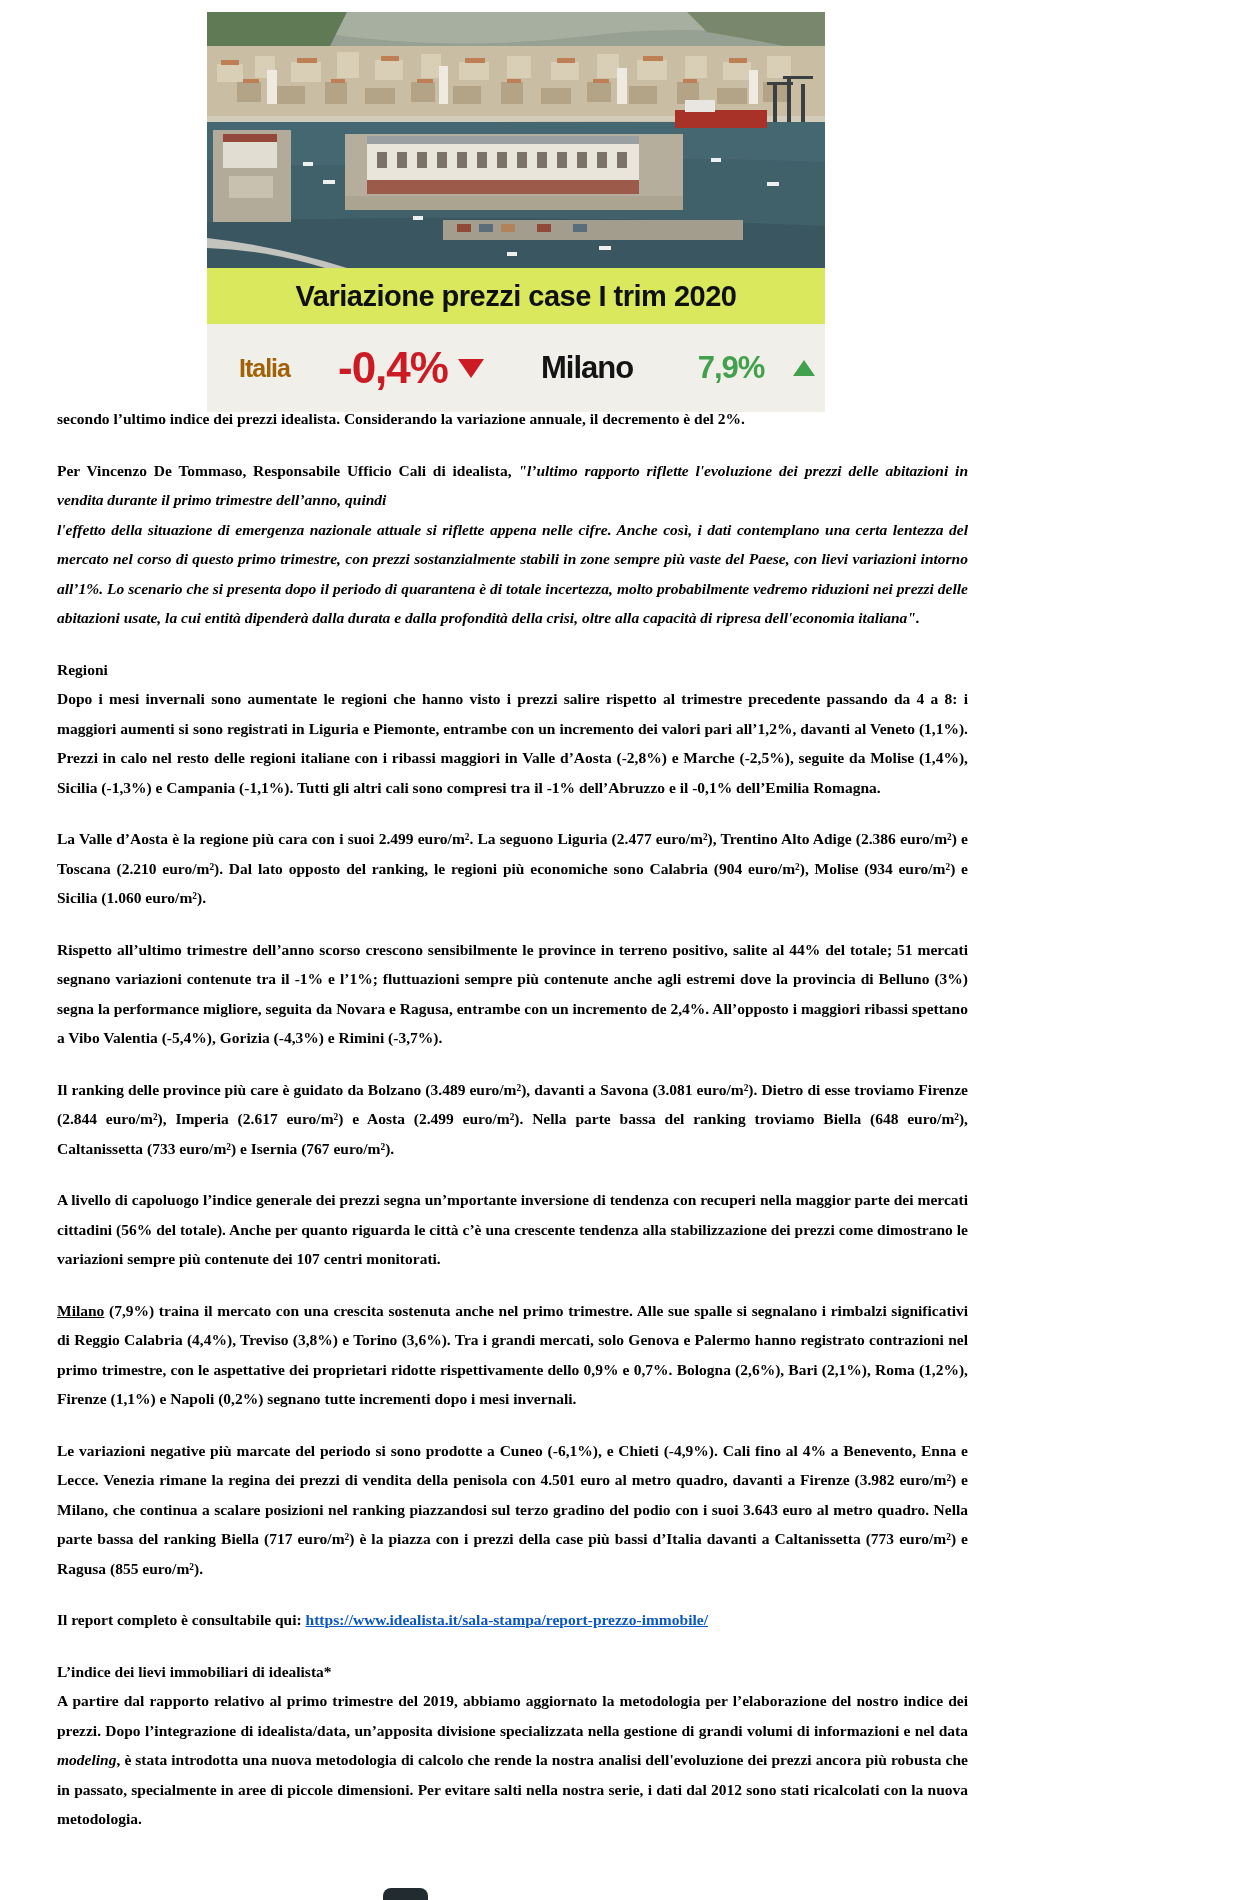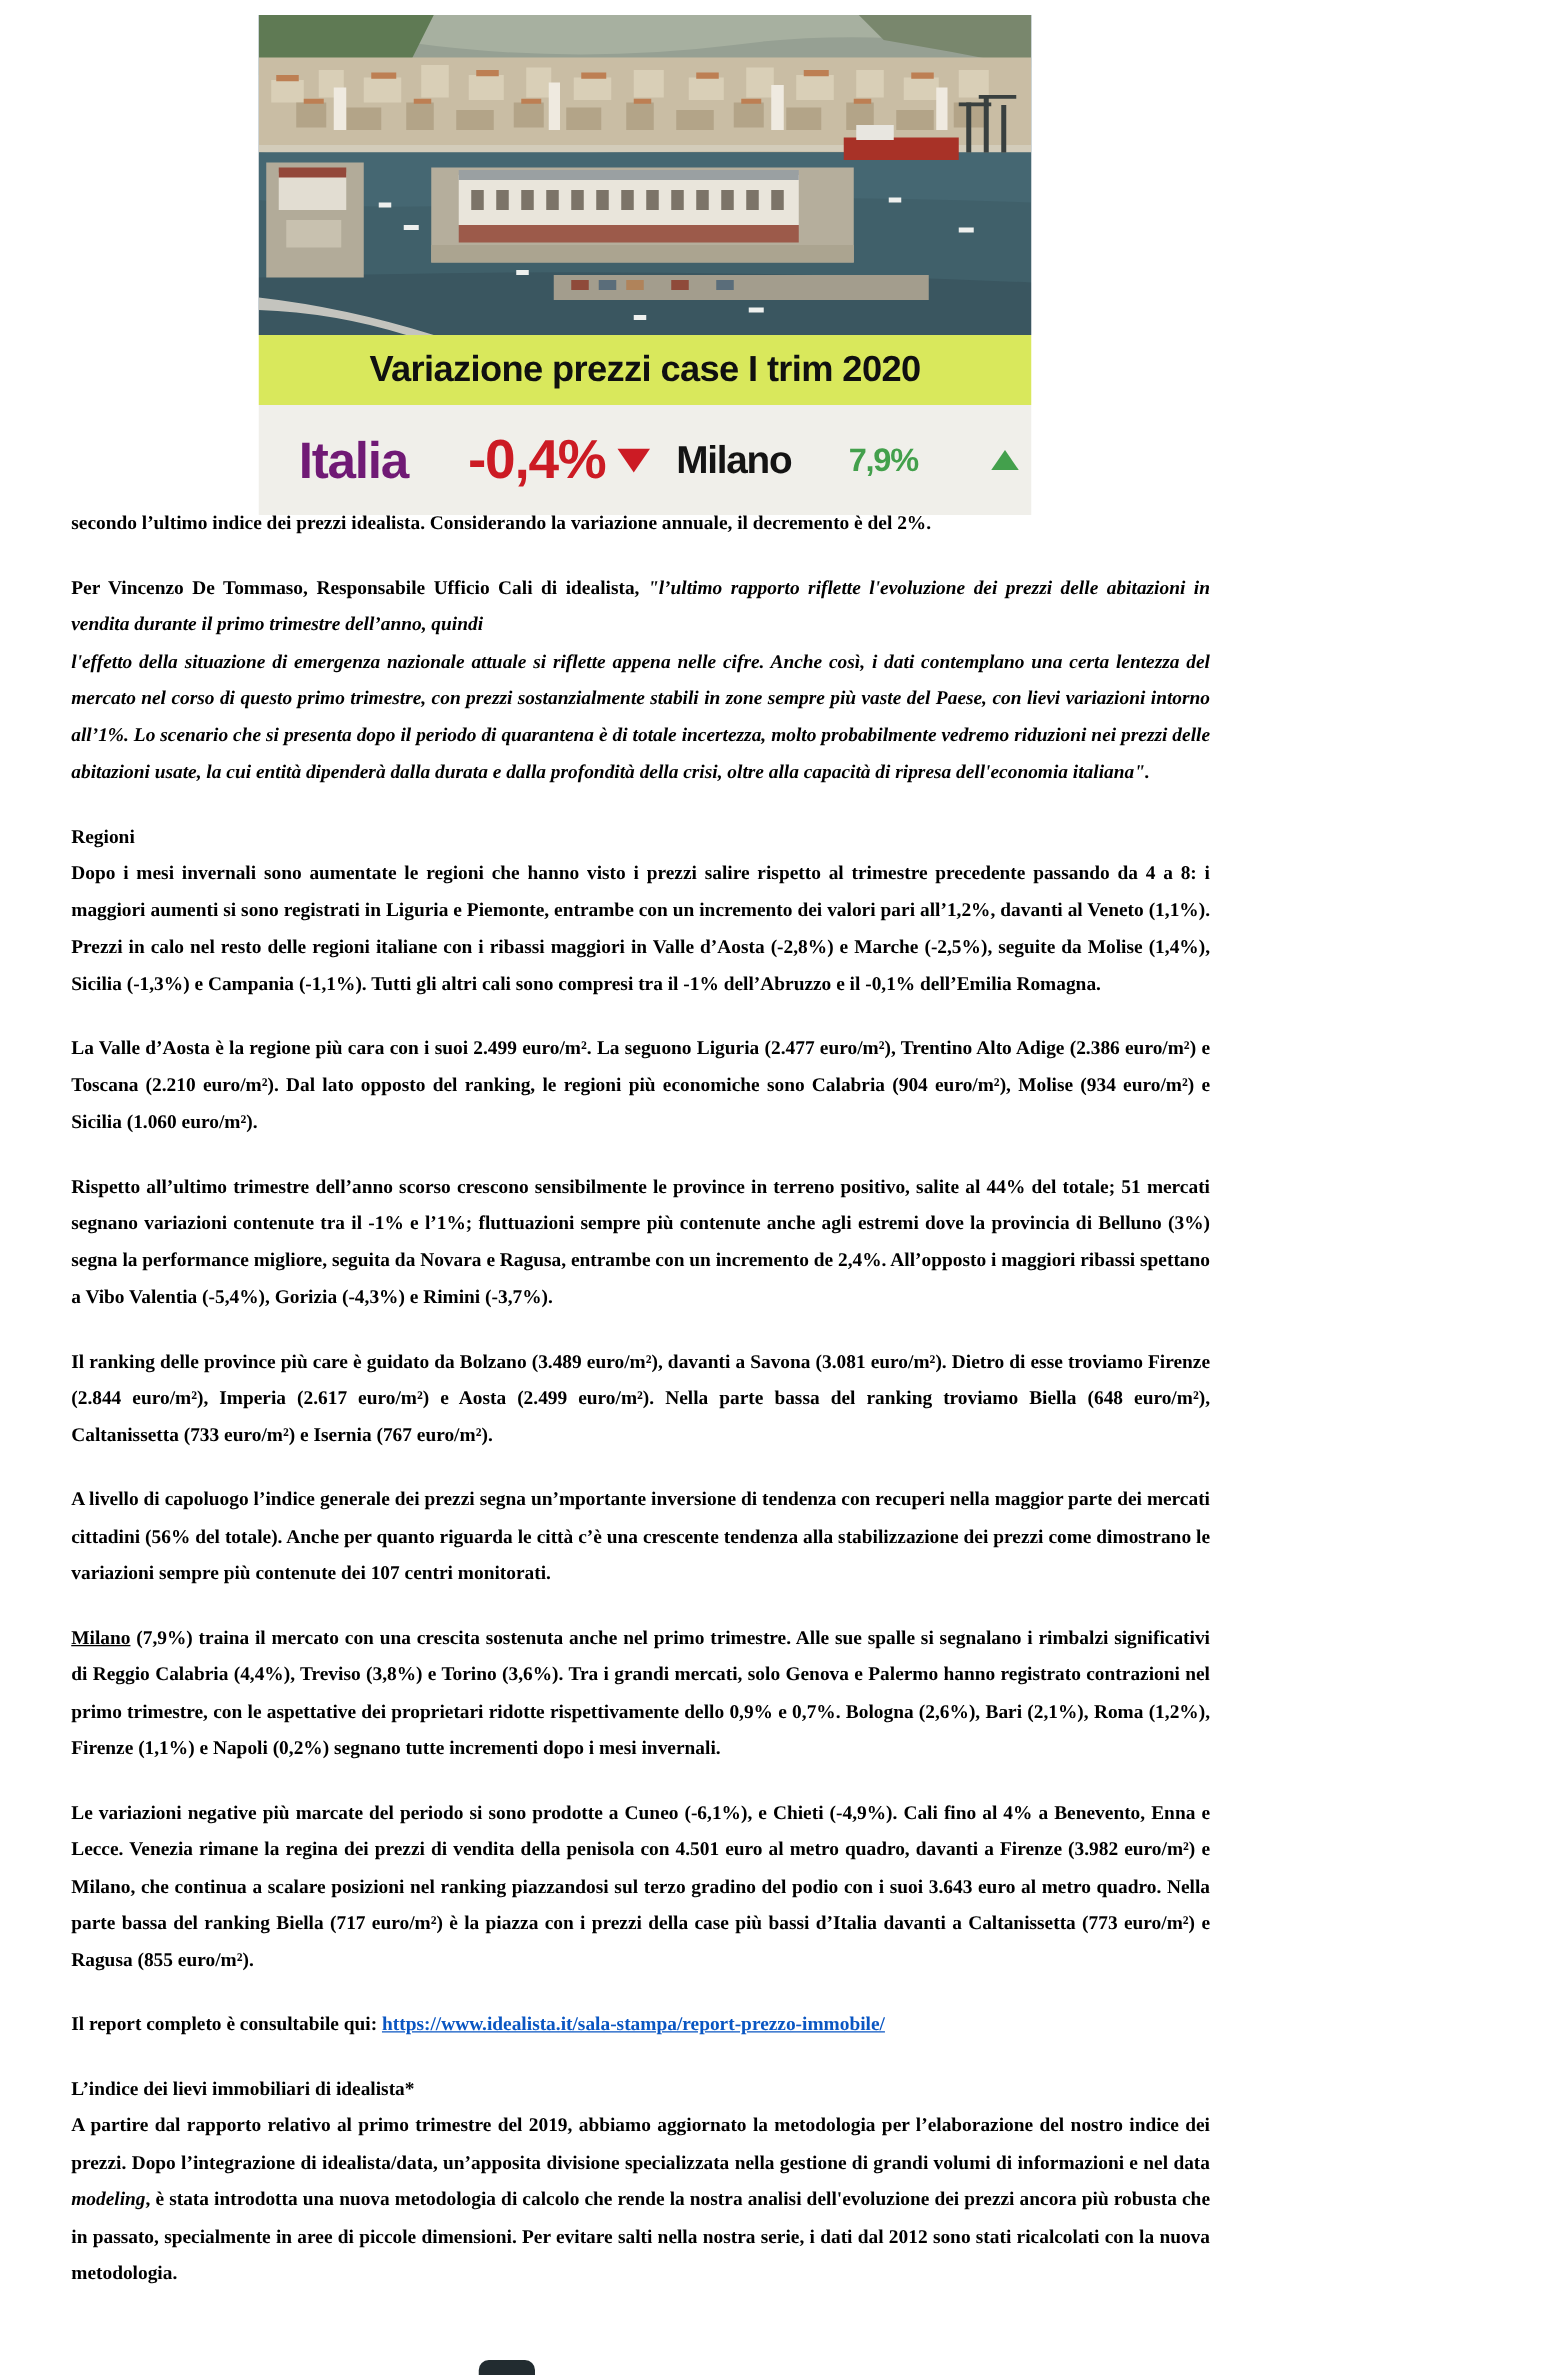--- a/index.html
+++ b/index.html
@@ -16,26 +16,26 @@
     display:flex;align-items:center;justify-content:center;
     font-family:"Liberation Sans", sans-serif;font-weight:bold;
     font-size:29px;letter-spacing:-0.5px;color:#101010;
   }
   .stats{
     height:88px;background:var(--stats-bg,#f0efea);
     display:flex;align-items:center;
     font-family:"Liberation Sans", sans-serif;font-weight:bold;
   }
   .stat-italia{display:flex;align-items:center;margin-left:32px;}
-  .stat-italia .name{font-size:41px;color:#701a75;letter-spacing:-1px;}
+  .stat-italia .name{font-size:25px;color:#a16207;letter-spacing:-1px;}
   .stat-italia .value{font-size:44px;color:var(--negative,#cc1b24);margin-left:48px;letter-spacing:-1px;}
   .stats-right{margin-left:auto;margin-right:10px;display:flex;flex-direction:column;gap:0px;}
   .stat-row{display:flex;align-items:center;height:40px;}
   .stat-row .name{font-size:31px;color:#141414;width:138px;letter-spacing:-1px;}
-  .stat-row .value{font-size:26px;width:104px;text-align:left;letter-spacing:-1px;}
+  .stat-row .value{font-size:31px;width:104px;text-align:center;letter-spacing:-1px;}
   .value.neg{color:var(--negative,#cc1b24);}
   .value.pos{color:var(--positive,#43a04c);}
   .tri{width:0;height:0;margin-left:10px;}
   .tri-down{border-left:13px solid transparent;border-right:13px solid transparent;border-top:19px solid var(--negative,#cc1b24);}
   .tri-up{border-left:13px solid transparent;border-right:13px solid transparent;border-bottom:19px solid var(--positive,#43a04c);}
   .tri-sm.tri-down{border-left-width:11px;border-right-width:11px;border-top-width:16px;}
   .tri-sm.tri-up{border-left-width:11px;border-right-width:11px;border-bottom-width:16px;}
 
   
   .doc-text{

